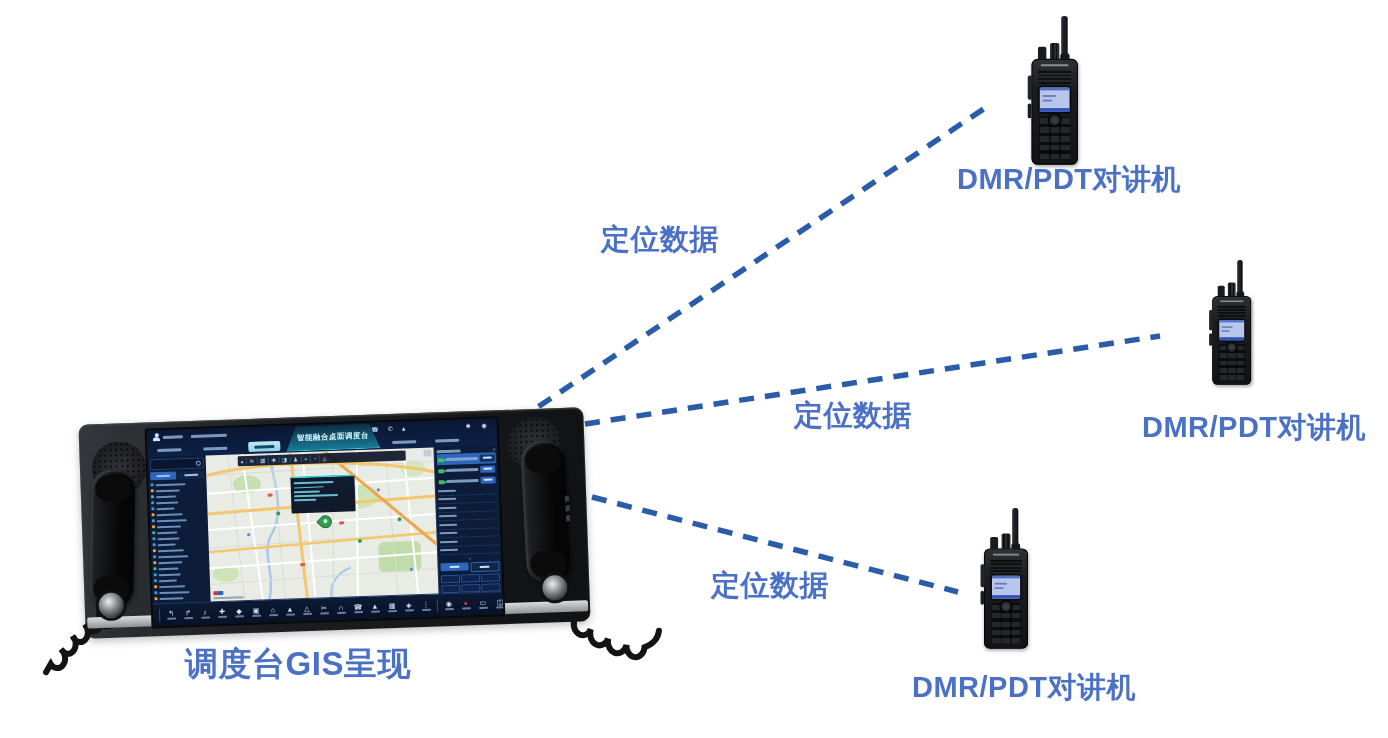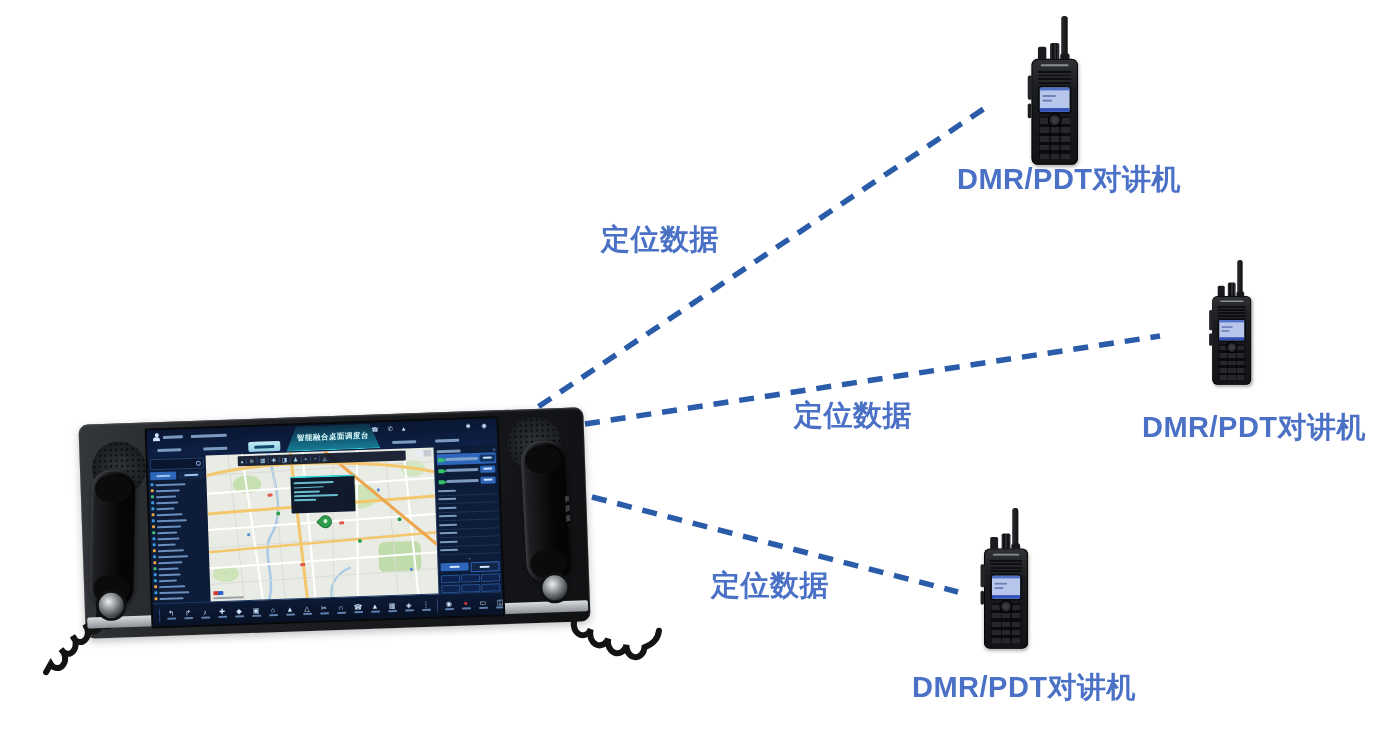--- a/index.html
+++ b/index.html
@@ -559,20 +559,21 @@
           <i></i>
           <i></i>
         </div>
       <div class="r-keypad"></div>
       <div class="r-nav"></div>
     </div>
     <div class="r-ptt"></div>
     <div class="r-sbtn"></div>
   </div>
 
+  <div class="lbl lbl-caption">调度台GIS呈现</div>
   <div class="lbl lbl-link lbl-link1">定位数据</div>
   <div class="lbl lbl-link lbl-link2">定位数据</div>
   <div class="lbl lbl-link lbl-link3">定位数据</div>
   <div class="lbl lbl-radio1">DMR/PDT对讲机</div>
   <div class="lbl lbl-radio2">DMR/PDT对讲机</div>
   <div class="lbl lbl-radio3">DMR/PDT对讲机</div>
 
 <div class="radio radio--b">
     <div class="r-ant"></div>
     <div class="r-knob1"></div>

